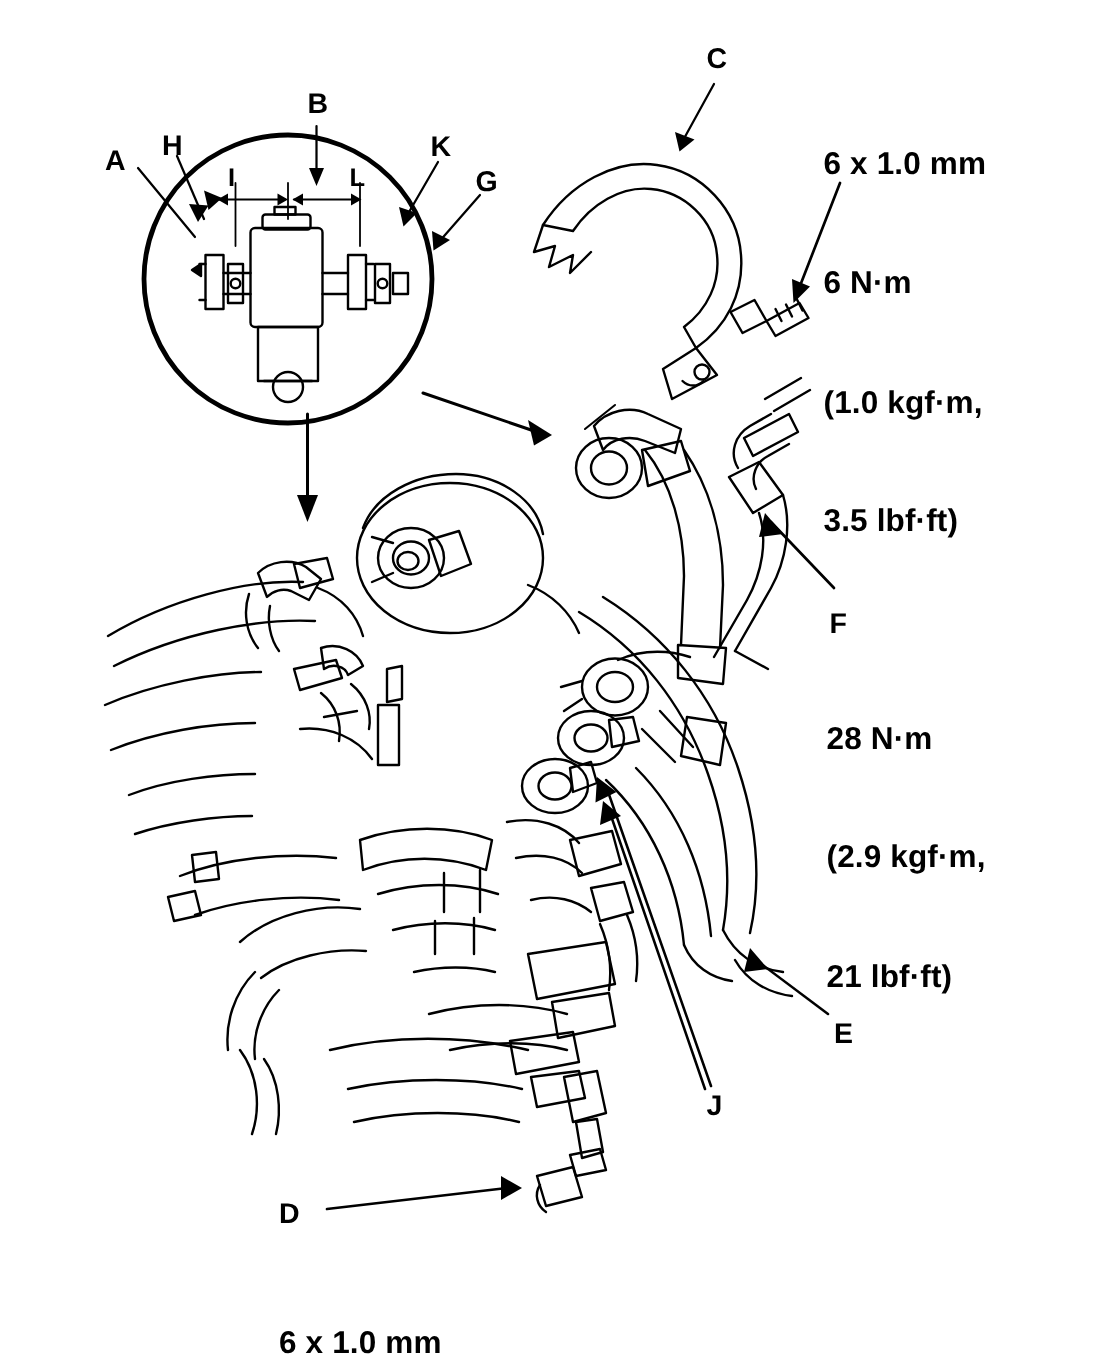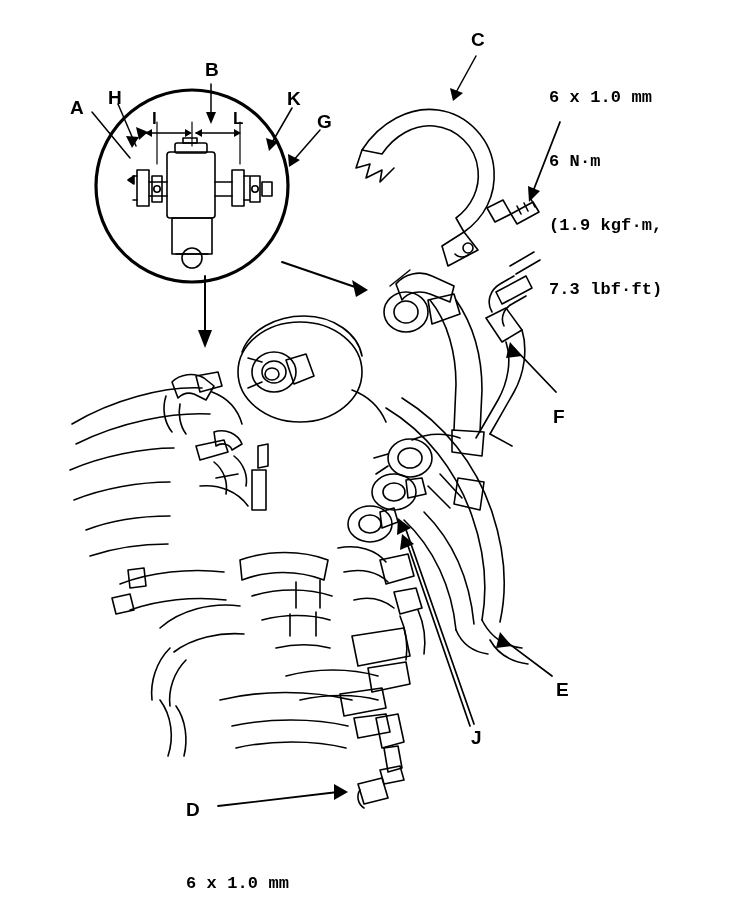--- a/index.html
+++ b/index.html
@@ -31,23 +31,22 @@
     line-height: 1.26;
   }
   .callout {
     font-size: 19px;
     letter-spacing: 0.2px;
   }
   .dim {
     font-size: 17px;
   }
   .spec {
-    font-size: 17px;
+    font-size: 21px;
     letter-spacing: 0.1px;
-    font-family: Liberation Mono, monospace;
   }
 </style>
 </head>
 <body>
 
 <div id="page">
 
   <svg id="diagram-svg" width="736" height="906" viewBox="0 0 736 906">
     <g fill="none" stroke="#000000" stroke-width="1.6" stroke-linecap="round" stroke-linejoin="round">
 
@@ -282,23 +281,28 @@
 
   <div class="lbl callout" style="left:471px; top:28px;">C</div>
   <div class="lbl callout" style="left:553px; top:405px;">F</div>
   <div class="lbl callout" style="left:556px; top:678px;">E</div>
   <div class="lbl callout" style="left:471px; top:726px;">J</div>
   <div class="lbl callout" style="left:186px; top:798px;">D</div>
 
   <div class="lbl spec" style="left:549px; top:44px;">
     <div>6 x 1.0 mm</div>
     <div>6 N·m</div>
-    <div>(1.9 kgf·m,</div>
-    <div>7.3 lbf·ft)</div>
+    <div>(1.0 kgf·m,</div>
+    <div>3.5 lbf·ft)</div>
   </div>
 
+  <div class="lbl spec" style="left:551px; top:427px;">
+    <div>28 N·m</div>
+    <div>(2.9 kgf·m,</div>
+    <div>21 lbf·ft)</div>
+  </div>
 
   <div class="lbl spec" style="left:186px; top:830px;">
     <div>6 x 1.0 mm</div>
     
   </div>
 
 </div>
 
 </body></html>

